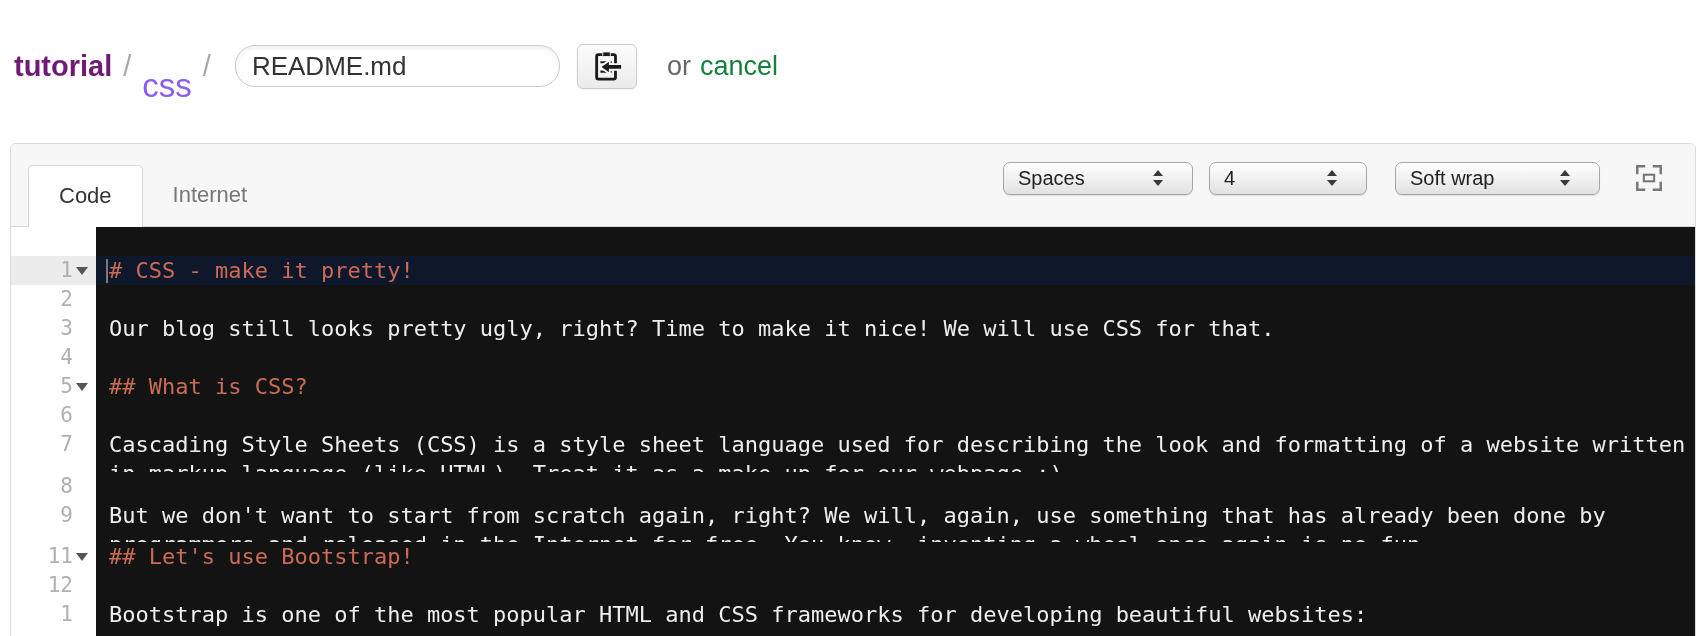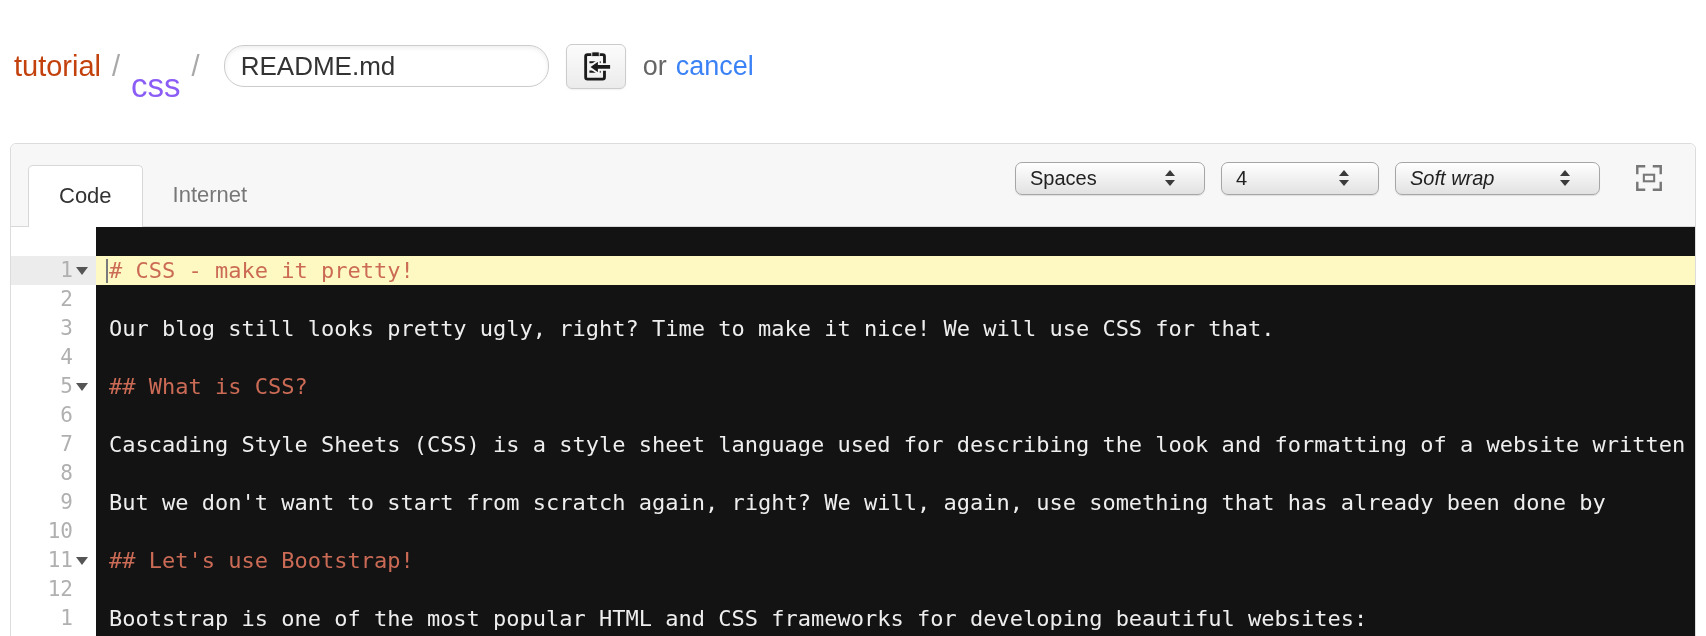--- a/index.html
+++ b/index.html
@@ -1,54 +1,54 @@
 <!DOCTYPE html>
 <html><head>
 <meta charset="utf-8">
 <style>
   * { margin:0; padding:0; box-sizing:border-box; }
   html,body { width:1706px; height:636px; overflow:hidden; background:#fff;
     font-family:"Liberation Sans", sans-serif; }
 
   
   .topbar { display:flex; align-items:center; margin:27px 0 0 14px; }
-  .crumb-repo { color:#c2410c; font-weight:normal; font-size:29px; text-decoration:none; }
+  .crumb-repo { color:#701a75; font-weight:bold; font-size:29px; text-decoration:none; }
   .crumb-sep { color:#a8a8a8; font-size:29px; margin:0 11px; }
   .crumb-dir { color:#8b5cf6; font-size:33px; text-decoration:none;margin-top:40px; }
   .filename-input { width:325px; height:42px; border:1px solid #ccc; border-radius:20px;
     font-size:26px; color:#333; padding:15px 16px; margin-left:13px; outline:none;
     font-family:"Liberation Sans", sans-serif;
     box-shadow:inset 0 2px 4px rgba(0,0,0,0.07); }
   .copy-btn { margin-left:17px; width:60px; height:45px; border:1px solid #ccc;
     border-radius:6px; background:linear-gradient(#fcfcfc,#ebebeb);
     display:flex; align-items:center; justify-content:center; cursor:pointer;
     box-shadow:0 1px 2px rgba(0,0,0,0.06); }
-  .or-label { color:#666; font-size:27px; margin-left:17px; }
-  .cancel-link { color:#3b82f6; font-size:27px; margin-left:9px; text-decoration:none; }
+  .or-label { color:#666; font-size:27px; margin-left:30px; }
+  .cancel-link { color:#15803d; font-size:27px; margin-left:9px; text-decoration:none; }
 
   
   .panel { margin:38px 10px 0; border:1px solid #dcdcdc; border-radius:6px 6px 0 0;
     height:514px; overflow:hidden; background:#fff; }
   .panel-header { display:flex; justify-content:space-between; background:#f7f7f7;
     border-bottom:1px solid #d8d8d8; height:83px; border-radius:6px 6px 0 0; }
   .tabs { display:flex; align-items:flex-end; margin-left:17px;text-align:center; }
   .tab { font-size:22px; color:#777; padding:17px 30px 18px; cursor:pointer; }
   .tab.active { background:#fff; color:#333; border:1px solid #d8d8d8; border-bottom:none;
     border-radius:5px 5px 0 0; margin-bottom:-1px; }
 
   .toolbar { display:flex; align-items:center; align-self:center; transform:translateY(-7px);
     margin-right:30px; }
   .select { display:flex; align-items:center; justify-content:space-between;
     border:1px solid #a6a6a6; border-radius:7px;
     background:linear-gradient(#ffffff,#e2e2e2); height:33px;
     padding:0 29px 0 14px; font-size:20px; color:#222; cursor:pointer;
     box-shadow:0 1px 1px rgba(0,0,0,0.10); }
   .sel-indent-mode { width:190px; }
   .sel-indent-size { width:158px; margin-left:16px; }
-  .sel-wrap-mode  { width:205px; margin-left:16px;font-style:italic; }
+  .sel-wrap-mode  { width:205px; margin-left:28px; }
   .arrows { display:flex; flex-direction:column; gap:4px; }
   .arr-up { width:0; height:0; border-left:5px solid transparent;
     border-right:5px solid transparent; border-bottom:6px solid #3a3a3a; }
   .arr-down { width:0; height:0; border-left:5px solid transparent;
     border-right:5px solid transparent; border-top:6px solid #3a3a3a; }
   .fullscreen-btn { margin-left:33px; width:32px; height:32px; background:none; border:none;
     cursor:pointer; display:flex; align-items:center; justify-content:center; }
 
   
   .editor { height:431px; display:flex; flex-direction:column; overflow:hidden;
@@ -57,21 +57,21 @@
   .gut { width:85px; flex-shrink:0; background:#fff; display:flex;
     justify-content:flex-end; align-items:flex-start; padding-right:5px;
     color:#b0b0b0; font-size:21px; }
   .fold-slot { width:18px; height:29px; display:flex; align-items:center;
     justify-content:center; }
   .fold-arrow { width:0; height:0; border-left:6px solid transparent;
     border-right:6px solid transparent; border-top:8px solid #555; cursor:pointer; }
   .codebody { flex:1; padding:0 4px 0 13px; font-size:22px; color:#eeeeee;
     white-space:pre-wrap; overflow-wrap:break-word; background:#131313; cursor:text; }
   .codeline.heading .codebody { color:#cb6b56; }
-  .codeline.active .codebody { background:#fef9c3; position:relative; }
+  .codeline.active .codebody { background:#0f172a; position:relative; }
   .codeline.active .gut { background:#ececec; }
   .codeline.active .codebody::before { content:""; position:absolute; left:10px; top:3px;
     width:2px; height:24px; background:#7a7a7a; }
   .padrow { height:8px; }
   .padrow .gut, .fillrow .gut { height:auto; }
   .fillrow { flex:1; }
   .padrow .codebody, .fillrow .codebody { padding:0; }
 </style>
 </head>
 <body>
@@ -201,27 +201,20 @@
         </div>
         <div class="codebody"></div>
       </div>
       <div class="codeline">
         <div class="gut">
           <span>9</span>
           <span class="fold-slot"></span>
         </div>
         <div class="codebody">But we don't want to start from scratch again, right? We will, again, use something that has already been done by programmers and released in the Internet for free. You know, inventing a wheel once again is no fun.</div>
       </div>
-      <div class="codeline">
-        <div class="gut">
-          <span>10</span>
-          <span class="fold-slot"></span>
-        </div>
-        <div class="codebody"></div>
-      </div>
       <div class="codeline heading">
         <div class="gut">
           <span>11</span>
           <span class="fold-slot">
             <span class="fold-arrow"></span>
           </span>
         </div>
         <div class="codebody">## Let's use Bootstrap!</div>
       </div>
       <div class="codeline">

